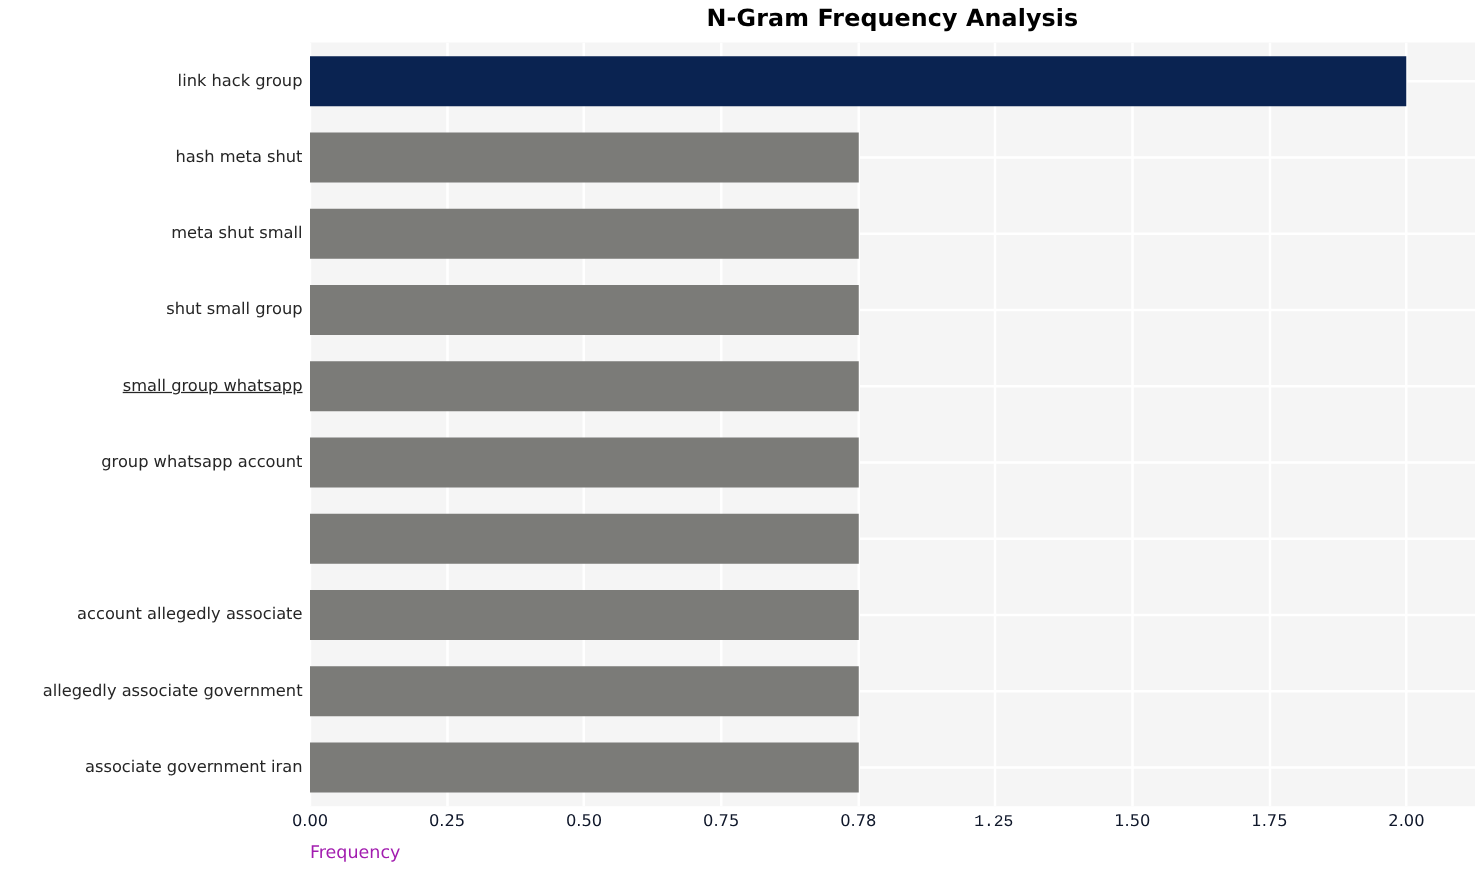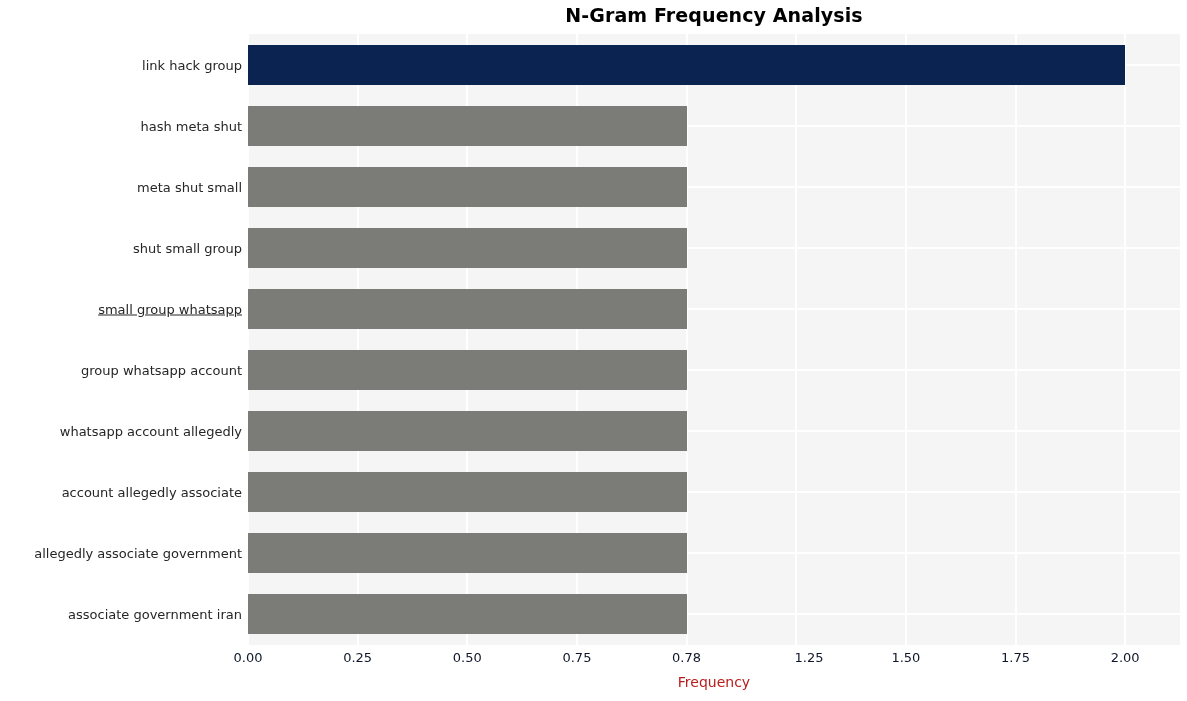--- a/index.html
+++ b/index.html
@@ -105,23 +105,23 @@
     color: #0f172a;
     transform: translateX(-50%);
     white-space: nowrap;
   }
 
   #xaxis-label {
     position: absolute;
     left: 248px;
     top: 674px;
     width: 932px;
-    text-align: center;
+    text-align: left;
     font-size: 14px;
-    color: #b91c1c;
+    color: #a21caf;
     white-space: nowrap;
   }
 </style>
 </head>
 <body>
 
 <div id="figure">
 
   <div id="chart-title">N-Gram Frequency Analysis</div>
 
@@ -161,33 +161,32 @@
       </div>
   </div>
 
   <div id="ytick-layer">
       <div class="ytick" style="top: 30.55px;">link hack group</div>
       <div class="ytick" style="top: 91.65px;">hash meta shut</div>
       <div class="ytick" style="top: 152.75px;">meta shut small</div>
       <div class="ytick" style="top: 213.85px;">shut small group</div>
       <div class="ytick" style="top: 274.95px; text-decoration: underline;">small group whatsapp</div>
       <div class="ytick" style="top: 336.05px;">group whatsapp account</div>
-      <div class="ytick" style="top: 397.15px;">whatsapp account allegedly</div>
       <div class="ytick" style="top: 458.25px;">account allegedly associate</div>
       <div class="ytick" style="top: 519.35px;">allegedly associate government</div>
       <div class="ytick" style="top: 580.45px;">associate government iran</div>
     </div>
 
   <div id="xtick-layer">
       <div class="xtick" style="left: 0px;">0.00</div>
       <div class="xtick" style="left: 109.647px;">0.25</div>
       <div class="xtick" style="left: 219.294px;">0.50</div>
       <div class="xtick" style="left: 328.941px;">0.75</div>
       <div class="xtick" style="left: 438.588px;">0.78</div>
-      <div class="xtick" style="left: 561px;">1.25</div>
+      <div class="xtick" style="left: 547px; font-family: Liberation Mono, monospace;">1.25</div>
       <div class="xtick" style="left: 657.882px;">1.50</div>
       <div class="xtick" style="left: 767.529px;">1.75</div>
       <div class="xtick" style="left: 877.176px;">2.00</div>
     </div>
 
   <div id="xaxis-label">Frequency</div>
 
 </div>
 
 </body></html>

